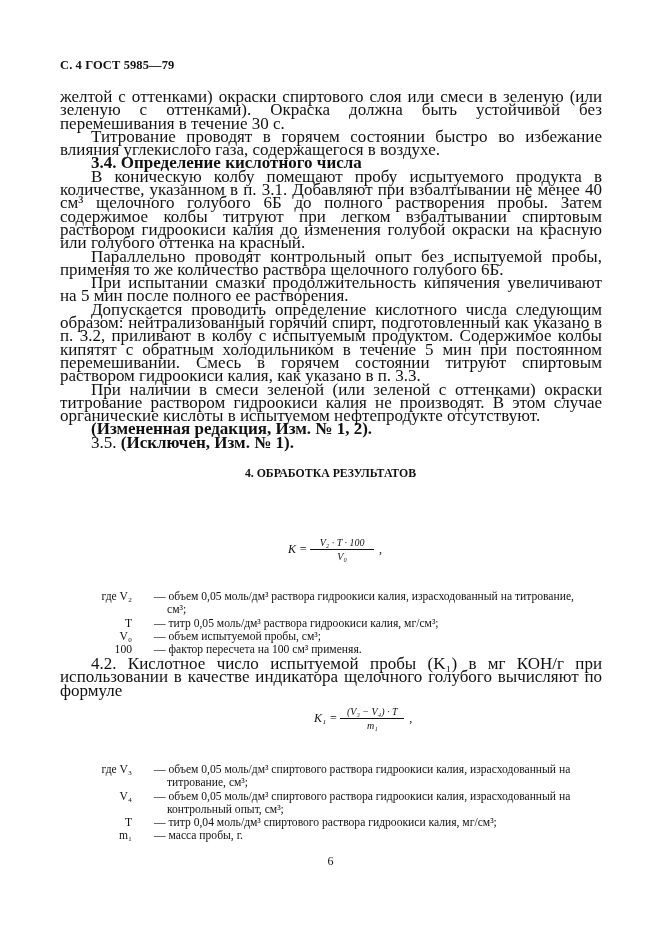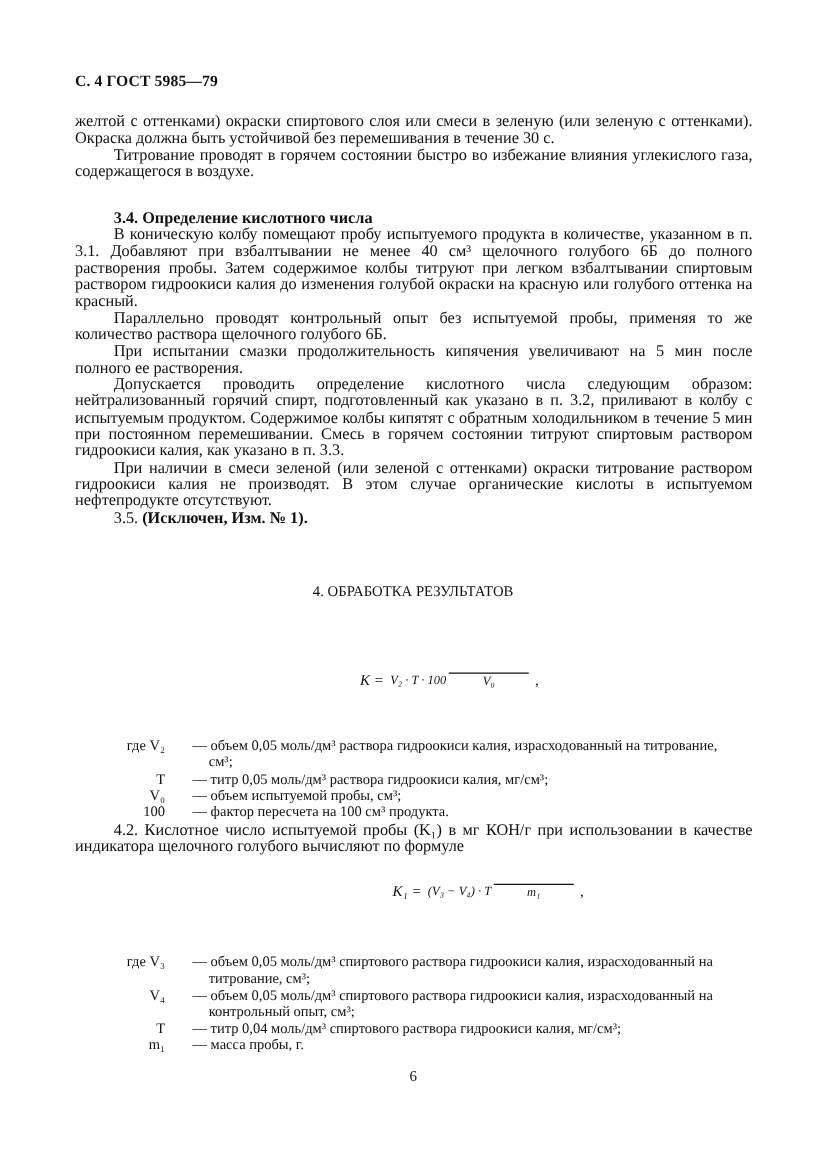--- a/index.html
+++ b/index.html
@@ -1,26 +1,26 @@
 <!DOCTYPE html>
 <html><head>
 <meta charset="utf-8">
 <style>
   html, body { margin: 0; padding: 0; background: #ffffff; }
   body { width: 661px; height: 936px; position: relative; overflow: hidden;
          font-family: "Liberation Serif", "DejaVu Serif", serif; color: #111; }
   .page { position: absolute; left: 0; top: 0; width: 580px; height: 936px; }
   .hdr { position: absolute; left: 60px; top: 58px; font-weight: bold; font-size: 12.5px; letter-spacing: 0.1px; }
-  .body { position: absolute; left: 60px; top: 90px; width: 542px; font-size: 13px; line-height: 13.3px; text-align: justify; }
+  .body { position: absolute; left: 60px; top: 90px; width: 542px; font-size: 17px; line-height: 13.3px; text-align: justify; }
   .p { margin: 0; text-indent: 31px; }
   .p.noind { text-indent: 0; }
-  .bold { font-weight: bold; margin-top: 24px; }
-  .sec { position: absolute; left: 0; width: 661px; top: 466px; text-align: center; font-weight: normal; font-size: 11.8px; }
+  .bold { font-weight: bold; }
+  .sec { position: absolute; left: 0; width: 661px; top: 466px; text-align: center; font-weight: bold; font-size: 11.8px; }
   .formula { position: absolute; display: flex; align-items: center; font-size: 12px; font-style: italic; }
-  .frac { display: inline-flex; flex-direction: row; align-items: center; margin: 0 3px; }
+  .frac { display: inline-flex; flex-direction: column; align-items: center; margin: 0 3px; }
   .num { padding: 0 2px 1px; font-size: 10px; }
   .den { border-top: 1px solid #111; padding: 1px 2px 0; font-size: 10px; min-width: 60px; text-align: center; }
   .tail { font-style: normal; margin-left: 2px; }
   .legend { position: absolute; font-size: 11.6px; line-height: 13.3px; }
   .lrow { display: flex; gap: 19px; }
   .lsym { width: 52px; text-align: right; white-space: nowrap; flex: none; }
   .ltext { flex: 1; text-align: justify; padding-left: 3px; }
   .ltext .cont { display: block; padding-left: 13px; }
   .pgnum { position: absolute; top: 854px; left: 0; width: 661px; text-align: center; font-size: 12px; }
 </style>
@@ -33,20 +33,21 @@
 
   <div class="body">
     <p class="p noind">желтой с оттенками) окраски спиртового слоя или смеси в зеленую (или зеленую с оттенками). Окраска должна быть устойчивой без перемешивания в течение 30 с.</p>
     <p class="p">Титрование проводят в горячем состоянии быстро во избежание влияния углекислого газа, содержащегося в воздухе.</p>
     <p class="p bold">3.4. Определение кислотного числа</p>
     <p class="p">В коническую колбу помещают пробу испытуемого продукта в количестве, указанном в п. 3.1. Добавляют при взбалтывании не менее 40 см³ щелочного голубого 6Б до полного растворения пробы. Затем содержимое колбы титруют при легком взбалтывании спиртовым раствором гидроокиси калия до изменения голубой окраски на красную или голубого оттенка на красный.</p>
     <p class="p">Параллельно проводят контрольный опыт без испытуемой пробы, применяя то же количество раствора щелочного голубого 6Б.</p>
     <p class="p">При испытании смазки продолжительность кипячения увеличивают на 5 мин после полного ее растворения.</p>
     <p class="p">Допускается проводить определение кислотного числа следующим образом: нейтрализованный горячий спирт, подготовленный как указано в п. 3.2, приливают в колбу с испытуемым продуктом. Содержимое колбы кипятят с обратным холодильником в течение 5 мин при постоянном перемешивании. Смесь в горячем состоянии титруют спиртовым раствором гидроокиси калия, как указано в п. 3.3.</p>
     <p class="p">При наличии в смеси зеленой (или зеленой с оттенками) окраски титрование раствором гидроокиси калия не производят. В этом случае органические кислоты в испытуемом нефтепродукте отсутствуют.</p>
+    <p class="p bold">(Измененная редакция, Изм. № 1, 2).</p>
     <p class="p">
       <span>3.5.</span>
       <span class="bold">(Исключен, Изм. № 1).</span>
     </p>
   </div>
 
   <div class="sec">4. ОБРАБОТКА РЕЗУЛЬТАТОВ</div>
 
 
   <div class="formula" style="left:288px; top:537px;">
@@ -69,21 +70,21 @@
     <div class="lrow">
       <span class="lsym">T</span>
       <span class="ltext">— титр 0,05 моль/дм³ раствора гидроокиси калия, мг/см³;</span>
     </div>
     <div class="lrow">
       <span class="lsym">V₀</span>
       <span class="ltext">— объем испытуемой пробы, см³;</span>
     </div>
     <div class="lrow">
       <span class="lsym">100</span>
-      <span class="ltext">— фактор пересчета на 100 см³ продукта.</span>
+      <span class="ltext">— фактор пересчета на 100 см³ применяя.</span>
     </div>
   </div>
 
   <div class="body" style="top:657px;">
     <p class="p">4.2. Кислотное число испытуемой пробы (K₁) в мг КОН/г при использовании в качестве индикатора щелочного голубого вычисляют по формуле</p>
   </div>
 
   <div class="formula" style="left:283px; top:706px;margin-left:31px;">
     <span>K₁ =</span>
     <span class="frac">

